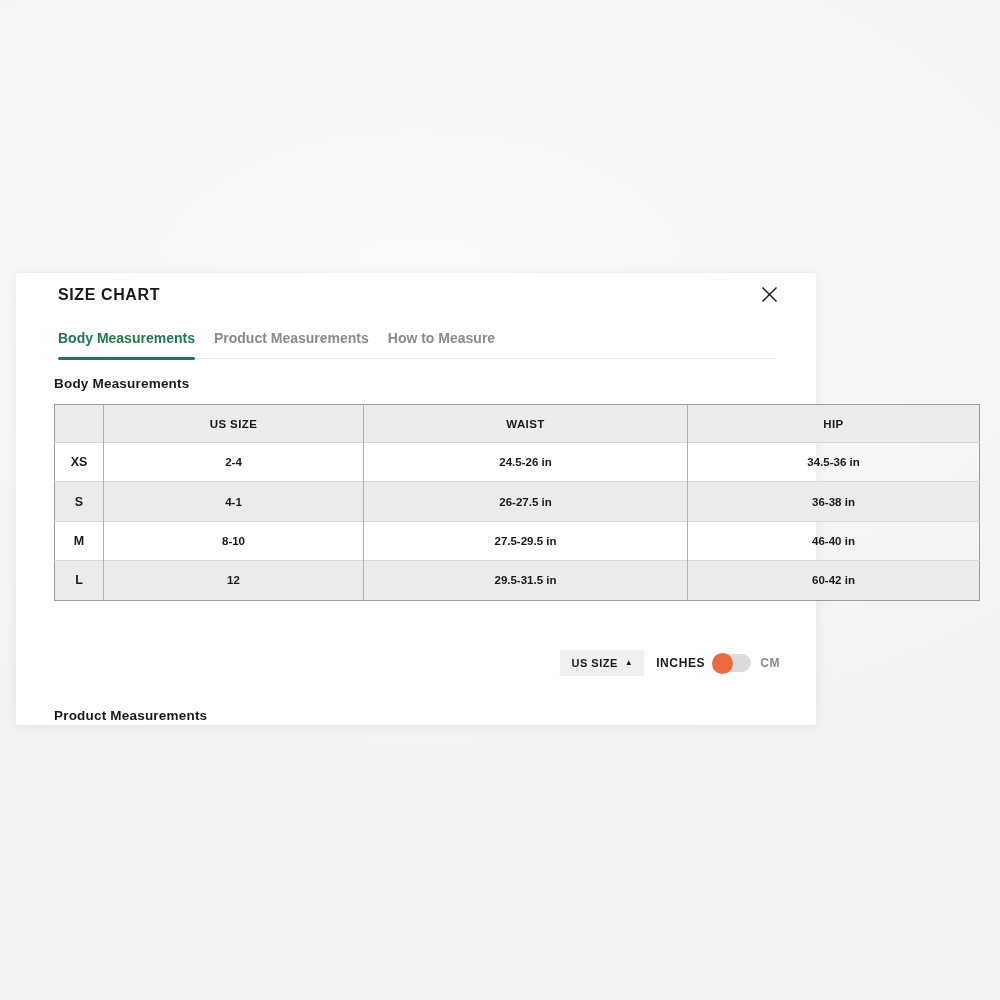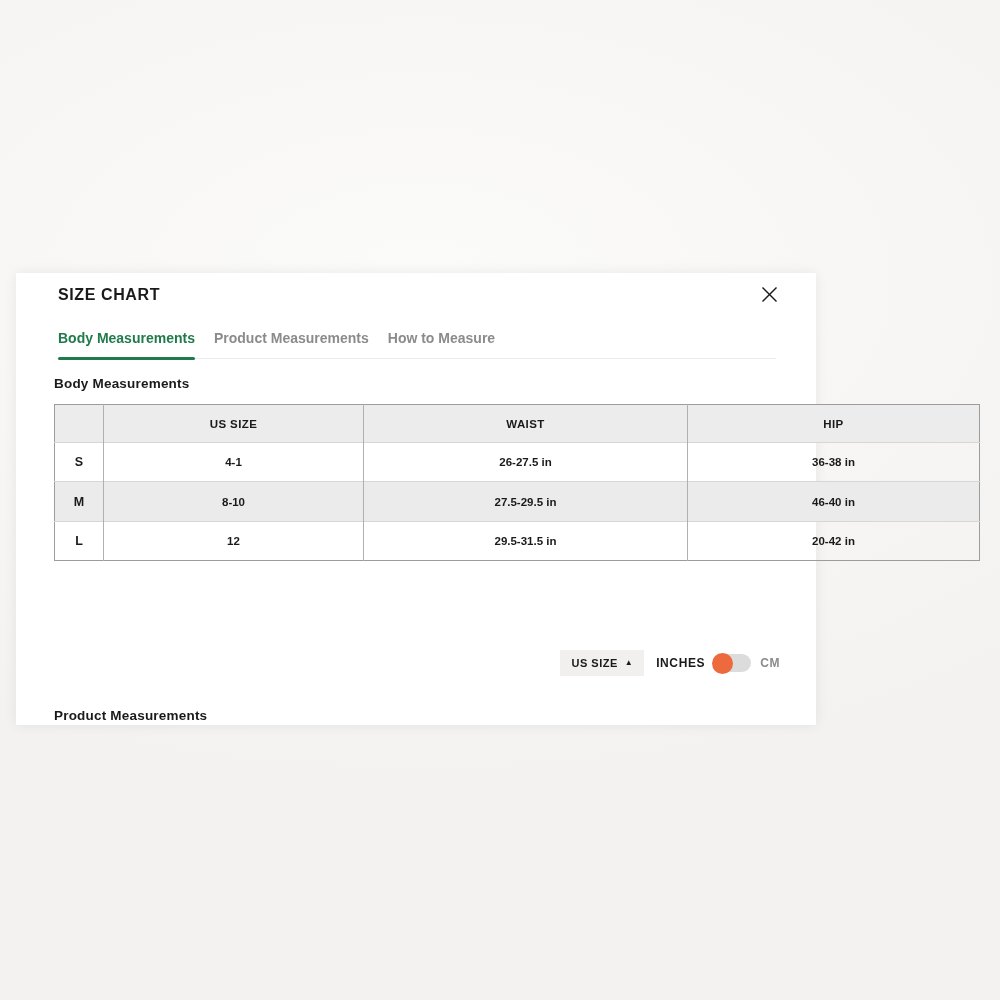--- a/index.html
+++ b/index.html
@@ -143,36 +143,42 @@
     <thead>
       <tr>
         <th></th>
         <th>US SIZE</th>
         <th>WAIST</th>
         <th>HIP</th>
       </tr>
     </thead>
     <tbody>
       <tr>
+        <td class="size-label">XS</td>
+        <td>2-4</td>
+        <td>24.5-26 in</td>
+        <td>34.5-36 in</td>
+      </tr>
+      <tr>
         <td class="size-label">S</td>
         <td>4-1</td>
         <td>26-27.5 in</td>
         <td>36-38 in</td>
       </tr>
       <tr>
         <td class="size-label">M</td>
         <td>8-10</td>
         <td>27.5-29.5 in</td>
         <td>46-40 in</td>
       </tr>
       <tr>
         <td class="size-label">L</td>
         <td>12</td>
         <td>29.5-31.5 in</td>
-        <td>20-42 in</td>
+        <td>60-42 in</td>
       </tr>
     </tbody>
   </table>
 
   <div class="controls">
     <button class="size-system-btn">
       <span>US SIZE</span>
       <span class="caret-up">▲</span>
     </button>
     <span class="unit-label inches">INCHES</span>

